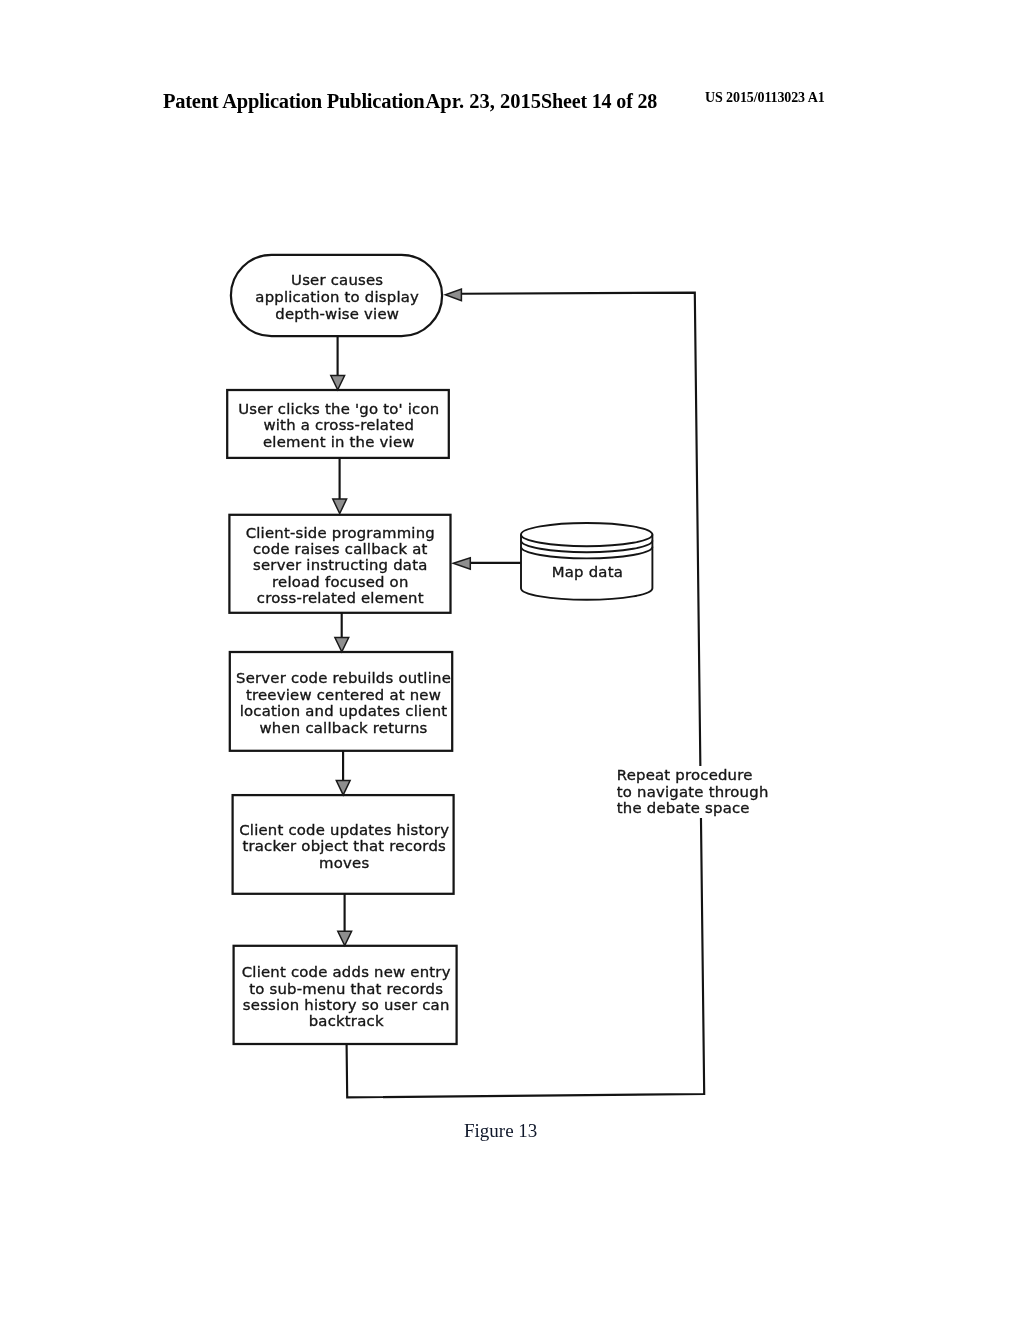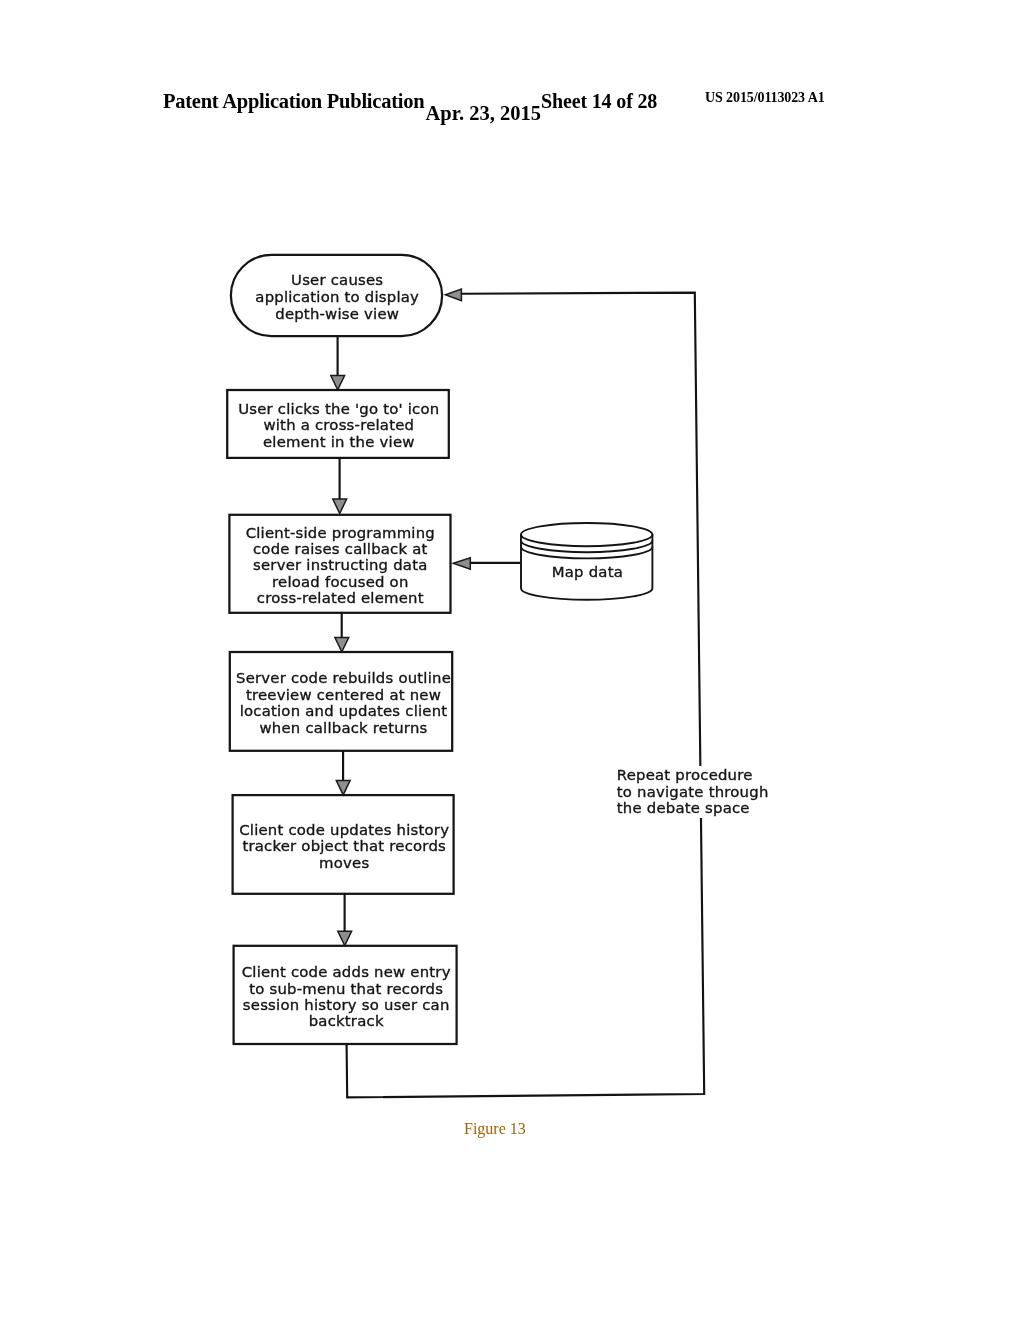--- a/index.html
+++ b/index.html
@@ -8,25 +8,25 @@
     width:1024px; height:1320px;
     background:#ffffff;
     font-family:"Liberation Sans", sans-serif;
     overflow:hidden;
     position:relative;
   }
   .page { position:absolute; inset:0; }
   .hdr { position:absolute; font-family:"Liberation Serif", serif; font-weight:bold;
          color:#000; white-space:nowrap; }
   #hdr-pub   { left:131px; top:90px;  font-size:20.5px; letter-spacing:-0.25px;margin-left:32px;}
-  #hdr-date  { left:425.5px; top:102px;  font-size:20.5px; }
+  #hdr-date  { left:425.5px; top:90px;  font-size:20.5px; }
   #hdr-sheet { left:541px; top:90px;  font-size:20px; letter-spacing:-0.15px; }
   #hdr-num   { left:705px; top:90px;  font-size:14px; letter-spacing:-0.1px; }
   #figcap    { position:absolute; left:464px; top:1120px; font-family:"Liberation Serif", serif;
-               font-size:16px; color:#a16207; }
+               font-size:19px; color:#0f172a; }
   svg.flow { position:absolute; left:0; top:0; width:1024px; height:1320px; }
   .nodetext { font-family:"DejaVu Sans", sans-serif; font-size:14.85px; letter-spacing:0.22px;
               fill:#141414; text-anchor:middle;
               stroke:#141414; stroke-width:0.35px; paint-order:stroke fill; }
   .anntext  { text-anchor:start; }
   
   .page { will-change:opacity; }
   svg.flow, .hdr, #figcap { -webkit-font-smoothing:antialiased; }
 </style>
 </head>

